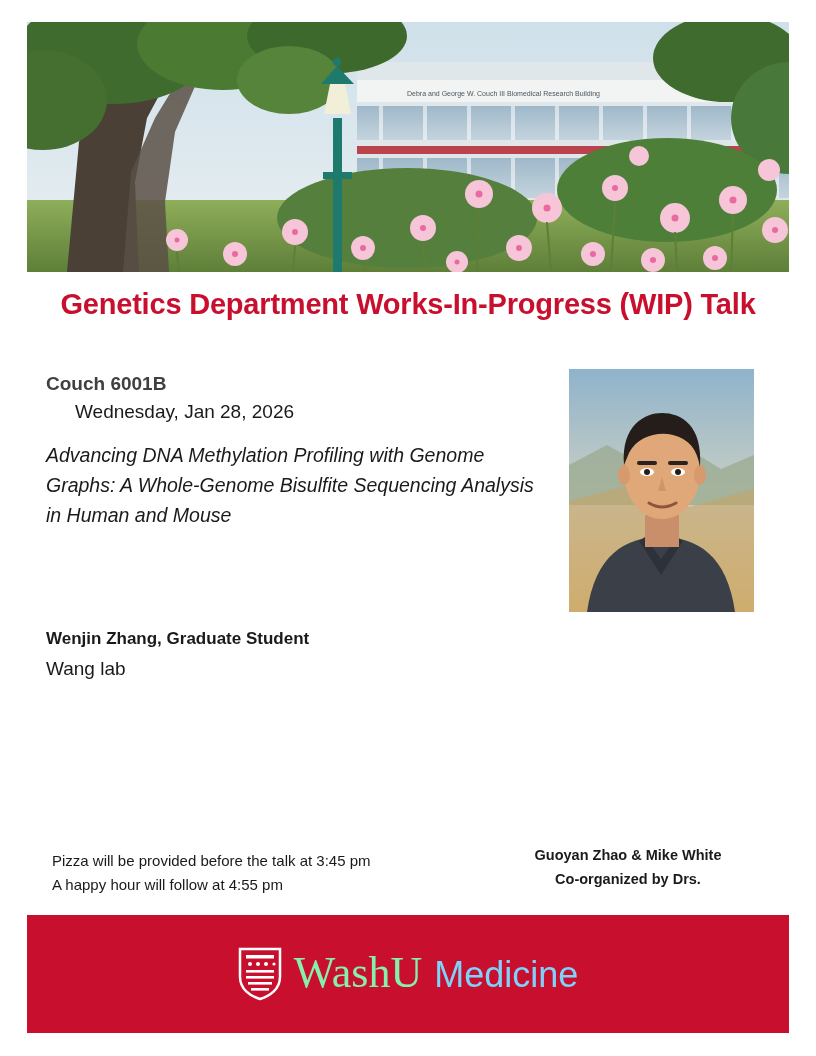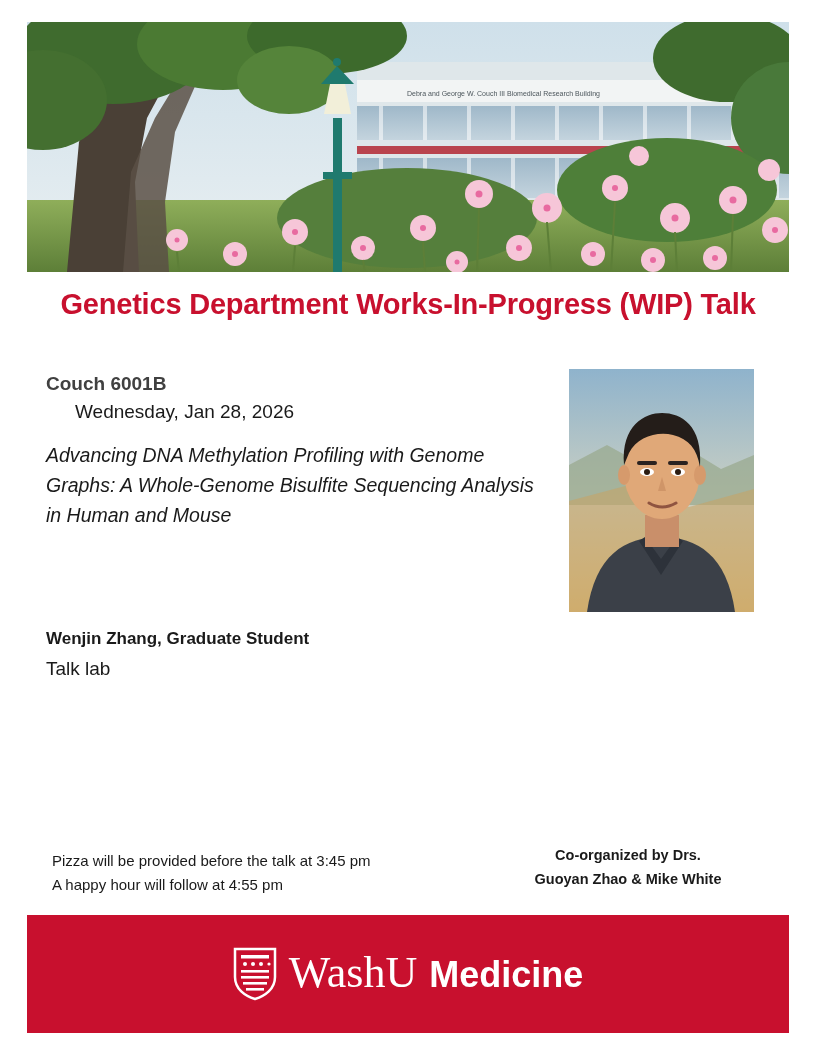--- a/index.html
+++ b/index.html
@@ -143,30 +143,30 @@
     align-items: center;
     gap: 12px;
   }
   .shield {
     width: 44px;
     height: 54px;
   }
   .logo-wash {
     font-family: "Liberation Serif", serif;
     font-size: 44px;
-    color: #ffffff;
+    color: #86efac;
     letter-spacing: 0px;
     line-height: 1;
     position: relative;
     top: -1px;
   }
   .logo-medicine {
     font-size: 36px;
-    color: #ffffff;
-    font-weight: 700;
+    color: #7dd3fc;
+    font-weight: 400;
     line-height: 1;
     position: relative;
     top: 1px;
   }
 </style>
 </head>
 <body>
 
 <div class="page">
 
@@ -337,31 +337,31 @@
       <circle cx="109" cy="103" r="3" fill="#2b1c12"></circle>
 
       <path d="M93 108 L89 122 L97 122 Z" fill="#cf9568"></path>
 
       <path d="M80 134 Q93 142 107 134" stroke="#8f5440" stroke-width="3" fill="none" stroke-linecap="round"></path>
     </svg>
   </div>
 
   <div class="speaker-block">
     <div class="speaker-name">Wenjin Zhang, Graduate Student</div>
-    <div class="speaker-lab">Talk lab</div>
+    <div class="speaker-lab">Wang lab</div>
   </div>
 
   <div class="notes">
     <div>Pizza will be provided before the talk at 3:45 pm</div>
     <div>A happy hour will follow at 4:55 pm</div>
   </div>
 
   <div class="coorg">
+    <div>Guoyan Zhao &amp; Mike White</div>
     <div>Co-organized by Drs.</div>
-    <div>Guoyan Zhao &amp; Mike White</div>
   </div>
 
   <div class="footer">
     <div class="logo-row">
       <span class="shield">
         <svg viewBox="0 0 44 54" width="44" height="54">
           <path d="M2 2 H42 V30 C42 42 32 49 22 52 C12 49 2 42 2 30 Z" fill="none" stroke="#ffffff" stroke-width="2.5"></path>
           <g fill="#ffffff">
             <rect x="8" y="8" width="28" height="3.5"></rect>
             <circle cx="12" cy="17" r="2"></circle>

